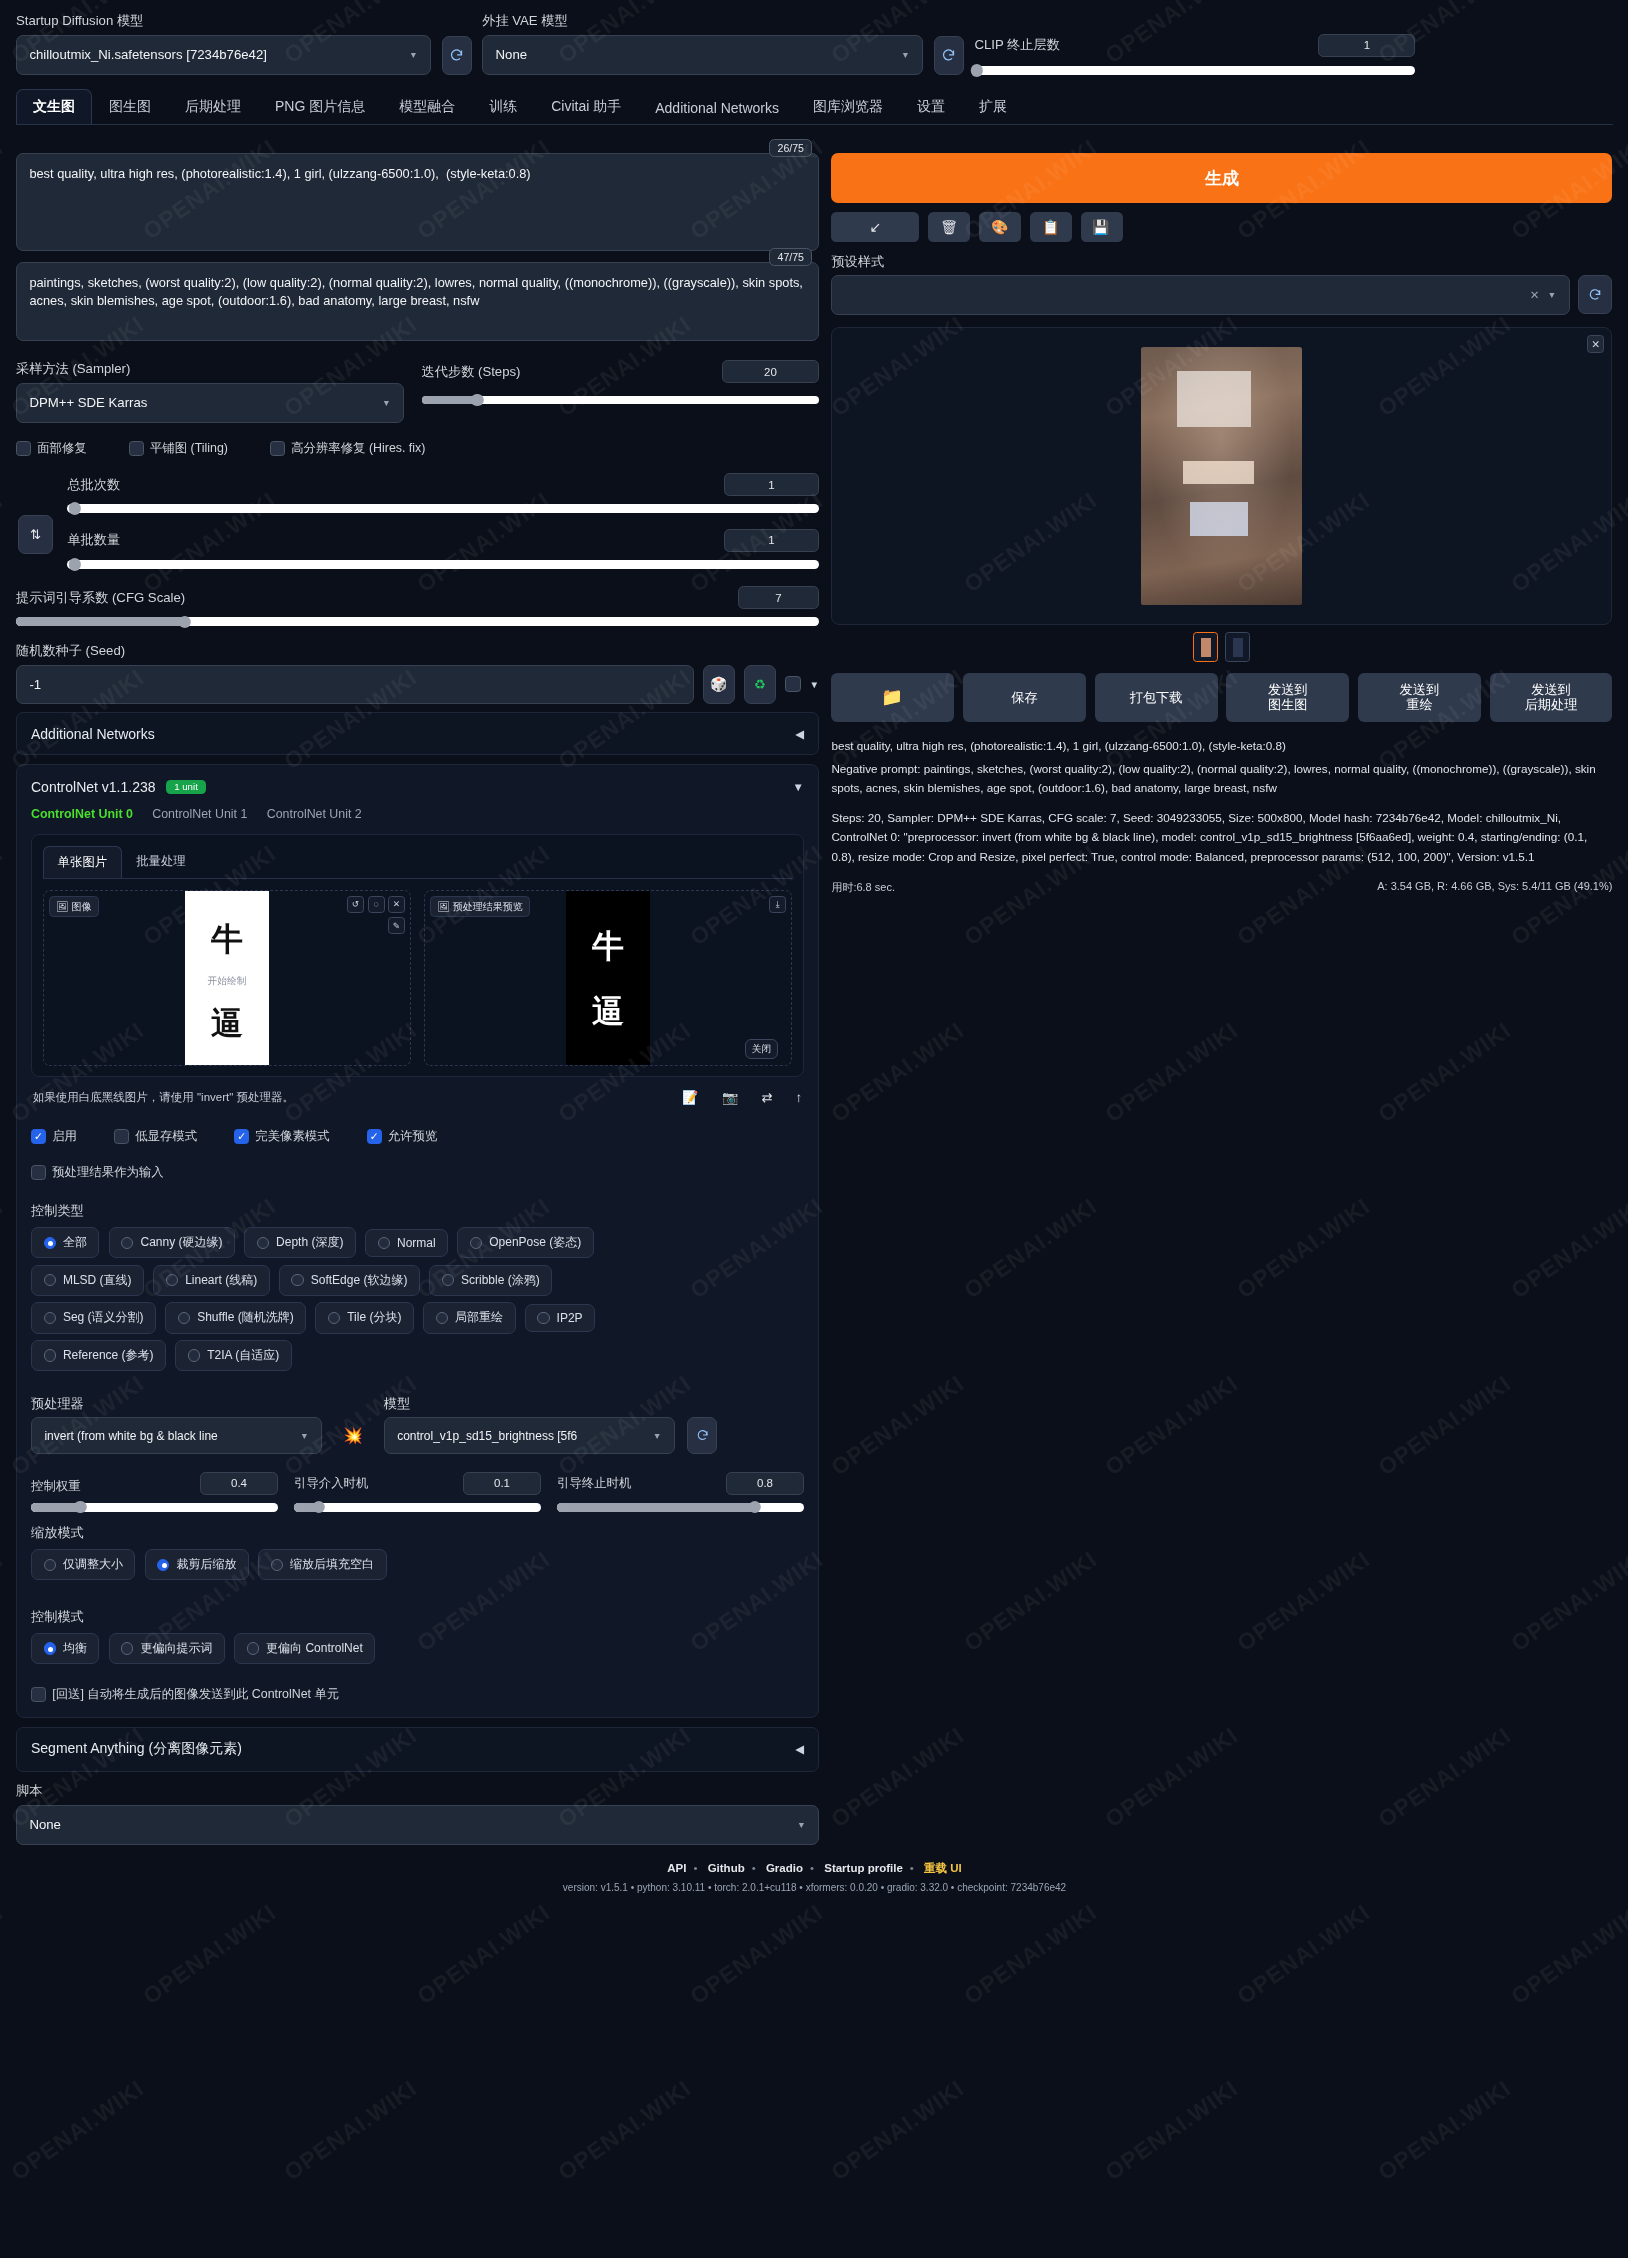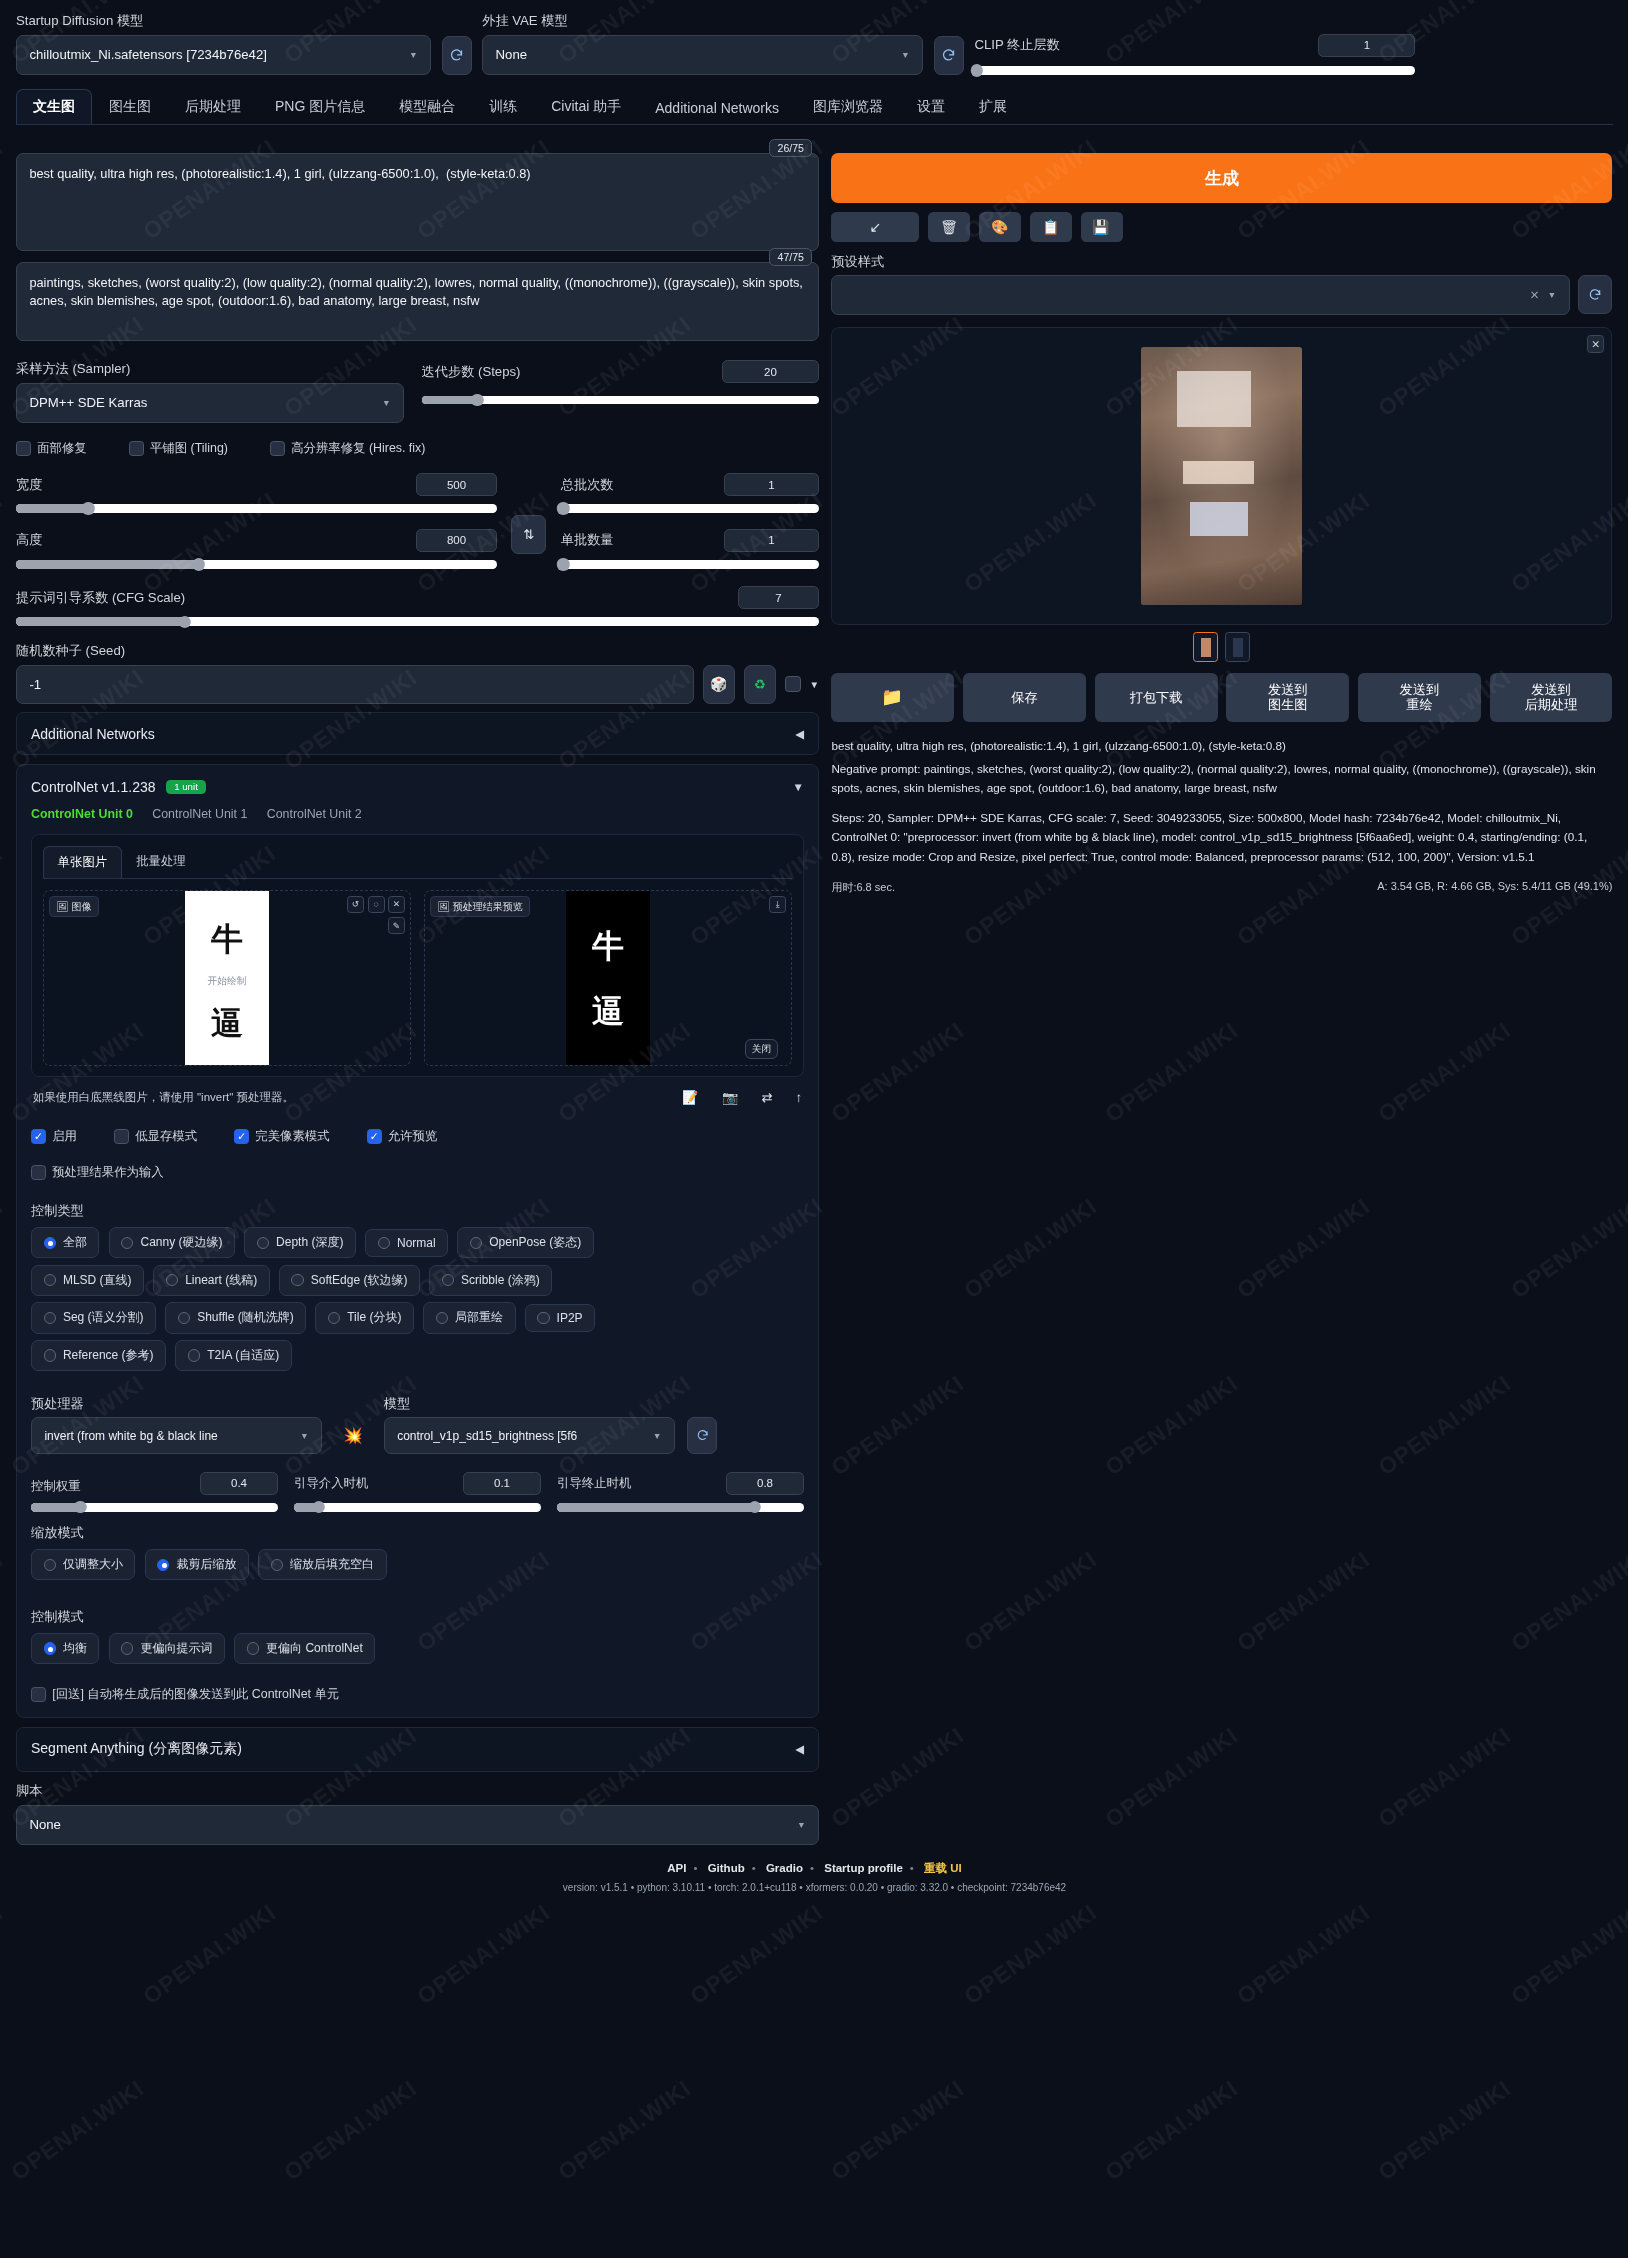--- a/index.html
+++ b/index.html
@@ -255,38 +255,20 @@
           <span class="cb"></span>
           <span>平铺图 (Tiling)</span>
         </label>
         <label class="cbrow">
           <span class="cb"></span>
           <span>高分辨率修复 (Hires. fix)</span>
         </label>
       </div>
 
       <div style="display:flex;gap:12.4px;margin-top:16px;align-items:flex-start;">
-        <div style="width:481px;">
-          <div style="display:flex;align-items:center;">
-            <span class="lbl" style="margin:0;">宽度</span>
-            <div class="numbox" style="margin-left:auto;width:81px;">500</div>
-          </div>
-          <div class="slider">
-              <div class="fill" style="width:15%"></div>
-              <div class="knob" style="left:15%"></div>
-            </div>
-          <div style="display:flex;align-items:center;margin-top:16px;">
-            <span class="lbl" style="margin:0;">高度</span>
-            <div class="numbox" style="margin-left:auto;width:81px;">800</div>
-          </div>
-          <div class="slider">
-              <div class="fill" style="width:38%"></div>
-              <div class="knob" style="left:38%"></div>
-            </div>
-        </div>
 
         <div style="width:39px;display:flex;align-items:center;justify-content:center;padding-top:42px;">
           <div class="iconbtn" style="height:39px;width:35px;background:#263042;">
             <span style="font-size:13.2px;color:#e5e7eb;">⇅</span>
           </div>
         </div>
 
         <div style="flex:1;">
           <div style="display:flex;align-items:center;">
             <span class="lbl" style="margin:0;">总批次数</span>

